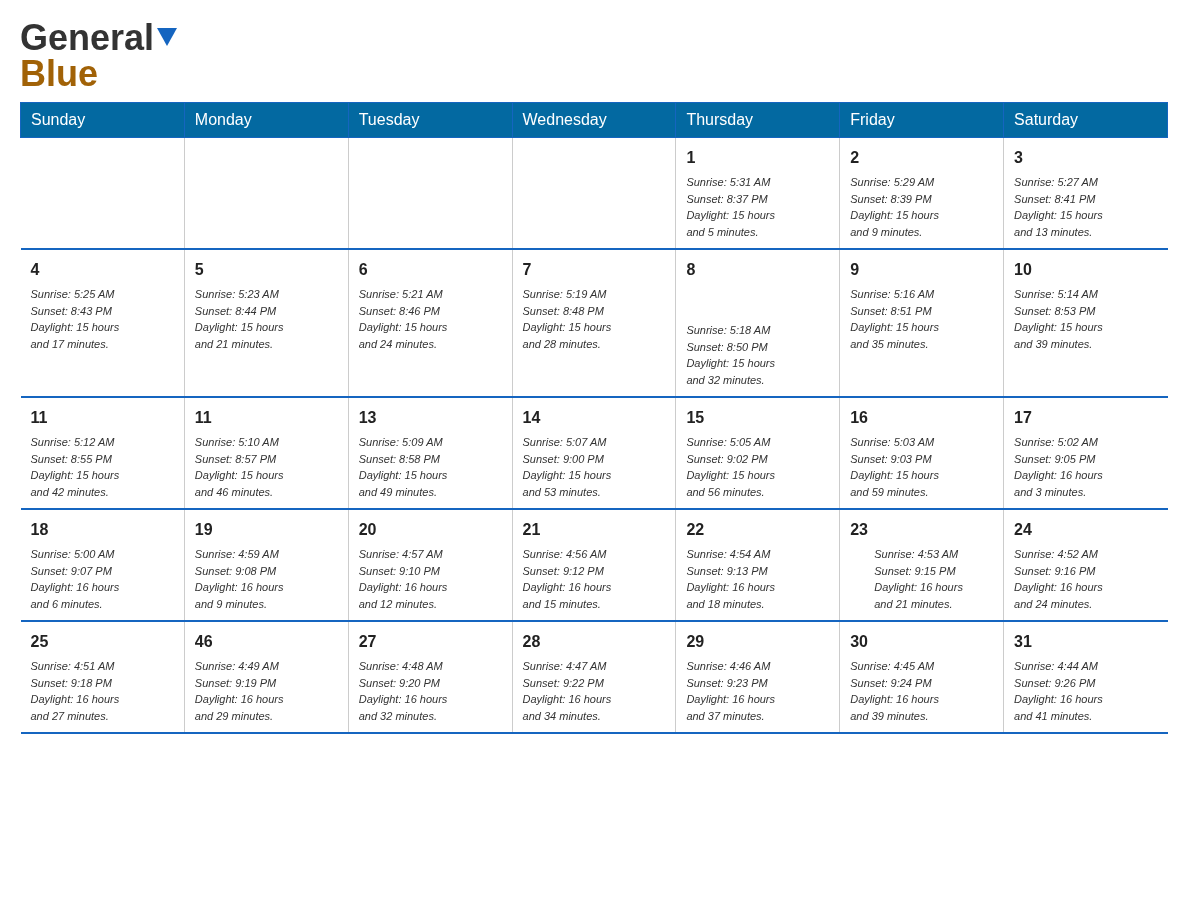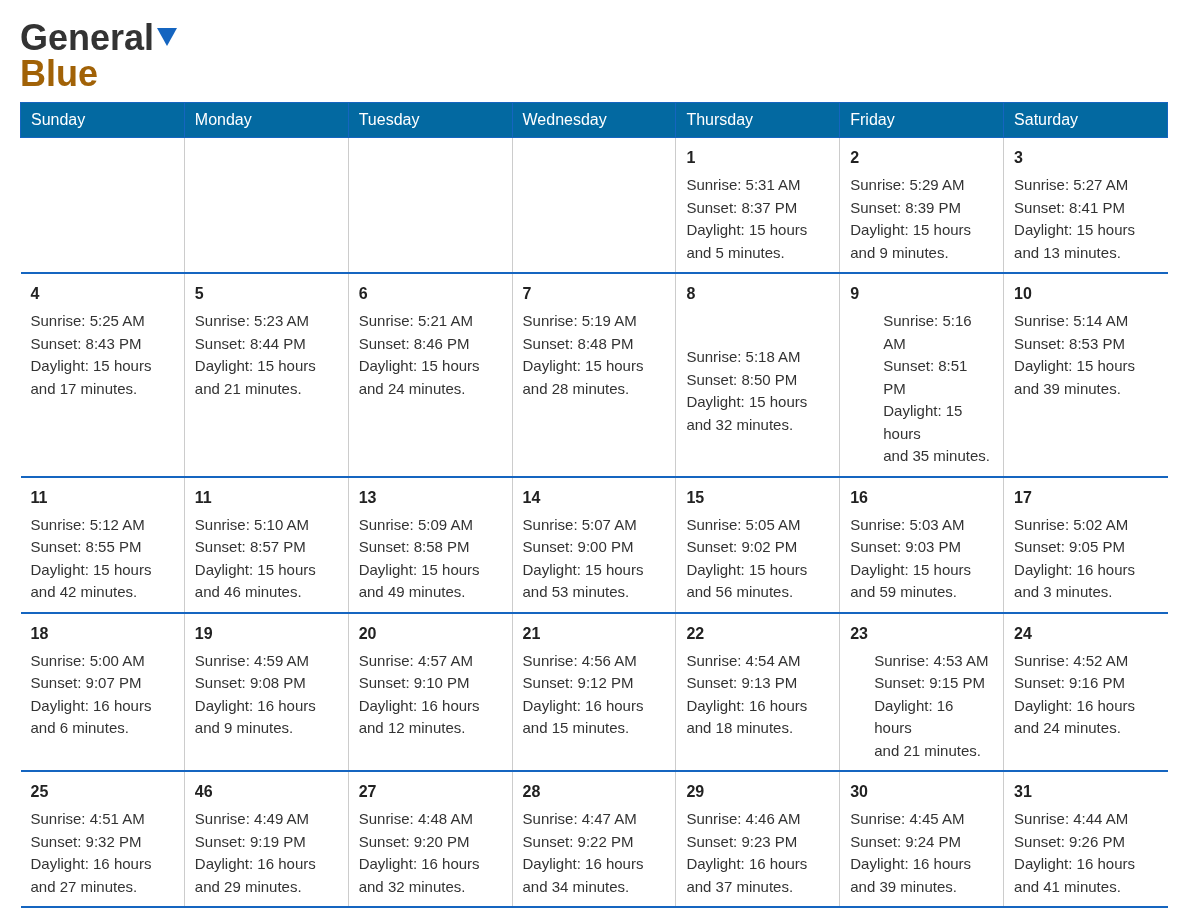--- a/index.html
+++ b/index.html
@@ -81,22 +81,23 @@
       border-right: none;
     }
     .day-number {
       font-size: 16px;
       font-weight: bold;
       display: block;
       margin-bottom: 4px;
       color: #222;
     }
     .day-info {
-      font-size: 15px;
+      font-size: 11px;
       color: #333;
+      font-style: italic;
     }
   </style>
 </head>
 <body>
 
 <div class="header">
   <div class="logo">
     <div>
       <span class="logo-general">General</span><span class="logo-triangle"></span><br>
       <span class="logo-blue">Blue</span>
@@ -179,21 +180,21 @@
         </td>
         <td>
           <span class="day-number">8</span>
           <div class="day-info" style="white-space: pre-line; margin-top: 40px;">Sunrise: 5:18 AM
 Sunset: 8:50 PM
 Daylight: 15 hours
 and 32 minutes.</div>
         </td>
         <td>
           <span class="day-number">9</span>
-          <div class="day-info" style="white-space: pre-line; margin-left: 33px;">Sunrise: 5:16 AM
+          <div class="day-info" style="white-space: pre-line;">Sunrise: 5:16 AM
 Sunset: 8:51 PM
 Daylight: 15 hours
 and 35 minutes.</div>
         </td>
         <td>
           <span class="day-number">10</span>
           <div class="day-info" style="white-space: pre-line;">Sunrise: 5:14 AM
 Sunset: 8:53 PM
 Daylight: 15 hours
 and 39 minutes.</div>
@@ -298,21 +299,21 @@
           <div class="day-info" style="white-space: pre-line;">Sunrise: 4:52 AM
 Sunset: 9:16 PM
 Daylight: 16 hours
 and 24 minutes.</div>
         </td>
       </tr>
       <tr>
         <td>
           <span class="day-number">25</span>
           <div class="day-info" style="white-space: pre-line;">Sunrise: 4:51 AM
-Sunset: 9:32 PM
+Sunset: 9:18 PM
 Daylight: 16 hours
 and 27 minutes.</div>
         </td>
         <td>
           <span class="day-number">46</span>
           <div class="day-info" style="white-space: pre-line;">Sunrise: 4:49 AM
 Sunset: 9:19 PM
 Daylight: 16 hours
 and 29 minutes.</div>
         </td>

